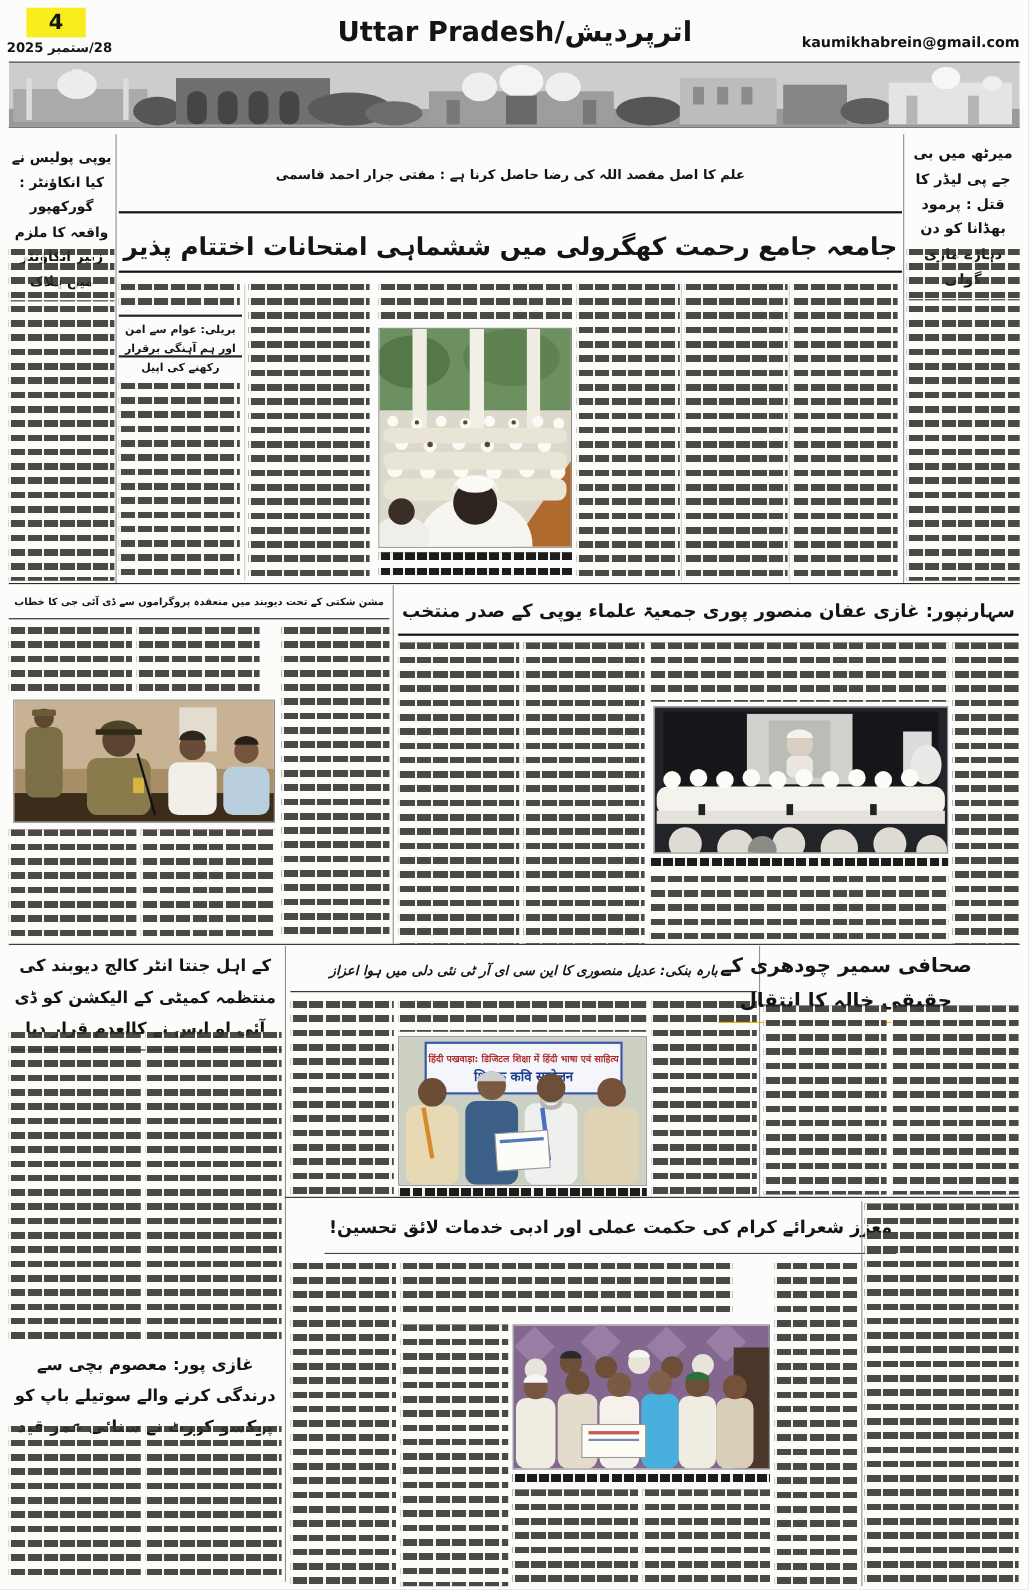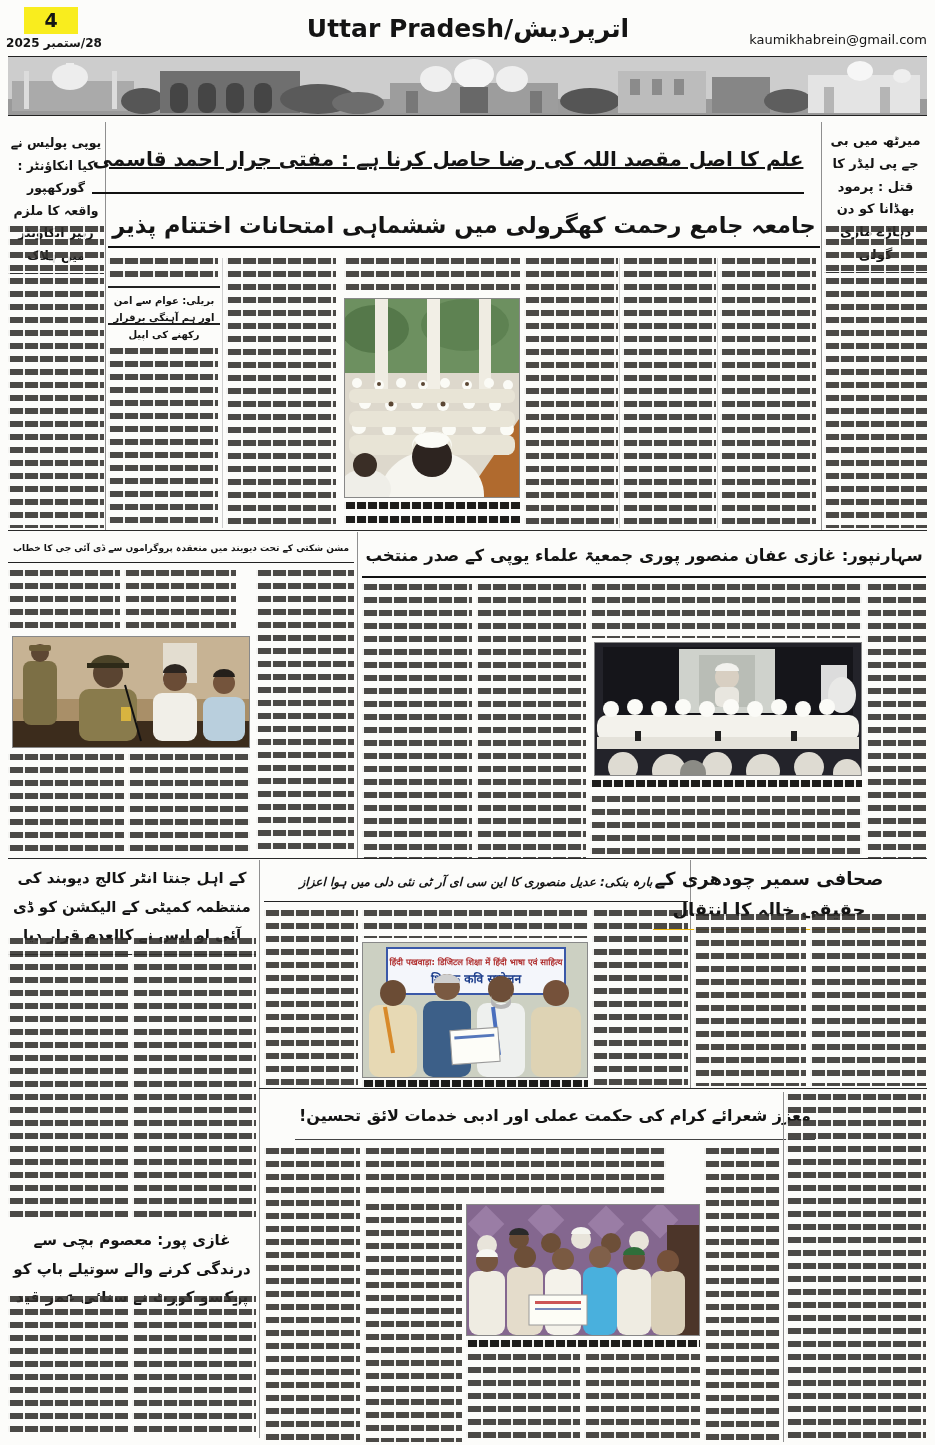--- a/index.html
+++ b/index.html
@@ -24,21 +24,21 @@
 </head>
 <body>
 
 <div class="page">
 
   <div class="abs" style="left:24px;top:7px;width:54px;height:27px;background:#f9ed1e;">
     <div class="hl" style="font-size:19px;line-height:27px;">4</div>
   </div>
   <div class="abs ur hl" style="left:2px;top:36px;width:104px;font-size:12px;">28/ستمبر 2025</div>
   <div class="abs hl" style="left:268px;top:14px;width:400px;font-size:25px;">Uttar Pradesh/اترپردیش</div>
-  <div class="abs" style="right:8px;top:32px;font-size:13px;font-weight:normal;">kaumikhabrein@gmail.com</div>
+  <div class="abs" style="right:8px;top:32px;font-size:13px;font-weight:bold;">kaumikhabrein@gmail.com</div>
 
   <div class="abs" style="left:8px;top:56px;width:919px;height:60px;border-top:1px solid #222;border-bottom:1px solid #222;">
     <svg width="919" height="58" viewBox="0 0 919 58">
       <rect width="919" height="58" fill="#cdcdcd"></rect>
       <rect y="42" width="919" height="16" fill="#9a9a9a"></rect>
 
       <rect x="4" y="24" width="122" height="30" fill="#aaaaaa"></rect>
       <ellipse cx="62" cy="20" rx="18" ry="13" fill="#ededed"></ellipse>
       <rect x="58" y="6" width="8" height="10" fill="#ededed"></rect>
       <rect x="16" y="14" width="5" height="38" fill="#dcdcdc"></rect>
@@ -74,21 +74,21 @@
       <ellipse cx="894" cy="19" rx="9" ry="7" fill="#eeeeee"></ellipse>
       <rect x="816" y="30" width="10" height="26" fill="#b5b5b5"></rect>
       <rect x="872" y="30" width="10" height="26" fill="#b5b5b5"></rect>
     </svg>
   </div>
 
   <div class="abs ur hl" style="left:8px;top:132px;width:96px;font-size:12.5px;line-height:1.8;border-bottom:1px solid #333;padding-bottom:6px;">یوپی پولیس نے کیا انکاؤنٹر : گورکھپور واقعہ کا ملزم زبیر انکاؤنٹر میں ہلاک</div>
   <div class="abs ft" style="left:8px;top:226px;width:96px;height:302px;"></div>
   <div class="abs vl" style="left:105px;top:122px;height:408px;"></div>
 
-  <div class="abs ur hl fit" style="left: 92px; top: 124px; width: 712px; height: 70px; line-height: 70px; font-size: 20px; border-bottom: 2px solid rgb(17, 17, 17); text-decoration: underline;">علم کا اصل مقصد اللہ کی رضا حاصل کرنا ہے : مفتی جرار احمد قاسمی</div>
+  <div class="abs ur hl fit" style="left: 108px; top: 124px; width: 712px; height: 70px; line-height: 70px; font-size: 12px; border-bottom: 2px solid rgb(17, 17, 17);">علم کا اصل مقصد اللہ کی رضا حاصل کرنا ہے : مفتی جرار احمد قاسمی</div>
   <div class="abs ur hl fit" style="left: 108px; top: 202px; width: 712px; height: 46px; line-height: 46px; font-size: 22.5px; border-bottom: 2px solid rgb(17, 17, 17);">جامعہ جامع رحمت کھگرولی میں ششماہی امتحانات اختتام پذیر</div>
 
   <div class="abs ft" style="left:108px;top:258px;width:110px;height:24px;"></div>
   <div class="abs ur hl" style="left:108px;top:286px;width:112px;height:39px;font-size:10px;line-height:1.7;border-top:2px solid #222;border-bottom:2px solid #222;padding-top:4px;">بریلی: عوام سے امن اور ہم آہنگی برقرار رکھنے کی اپیل</div>
   <div class="abs ft" style="left:108px;top:348px;width:110px;height:180px;"></div>
   <div class="abs ft" style="left:226px;top:258px;width:110px;height:270px;"></div>
   <div class="abs vl" style="left:222px;top:258px;height:270px;background:#cfcfcf;"></div>
 
   <div class="abs ft" style="left:344px;top:258px;width:176px;height:36px;"></div>
 

